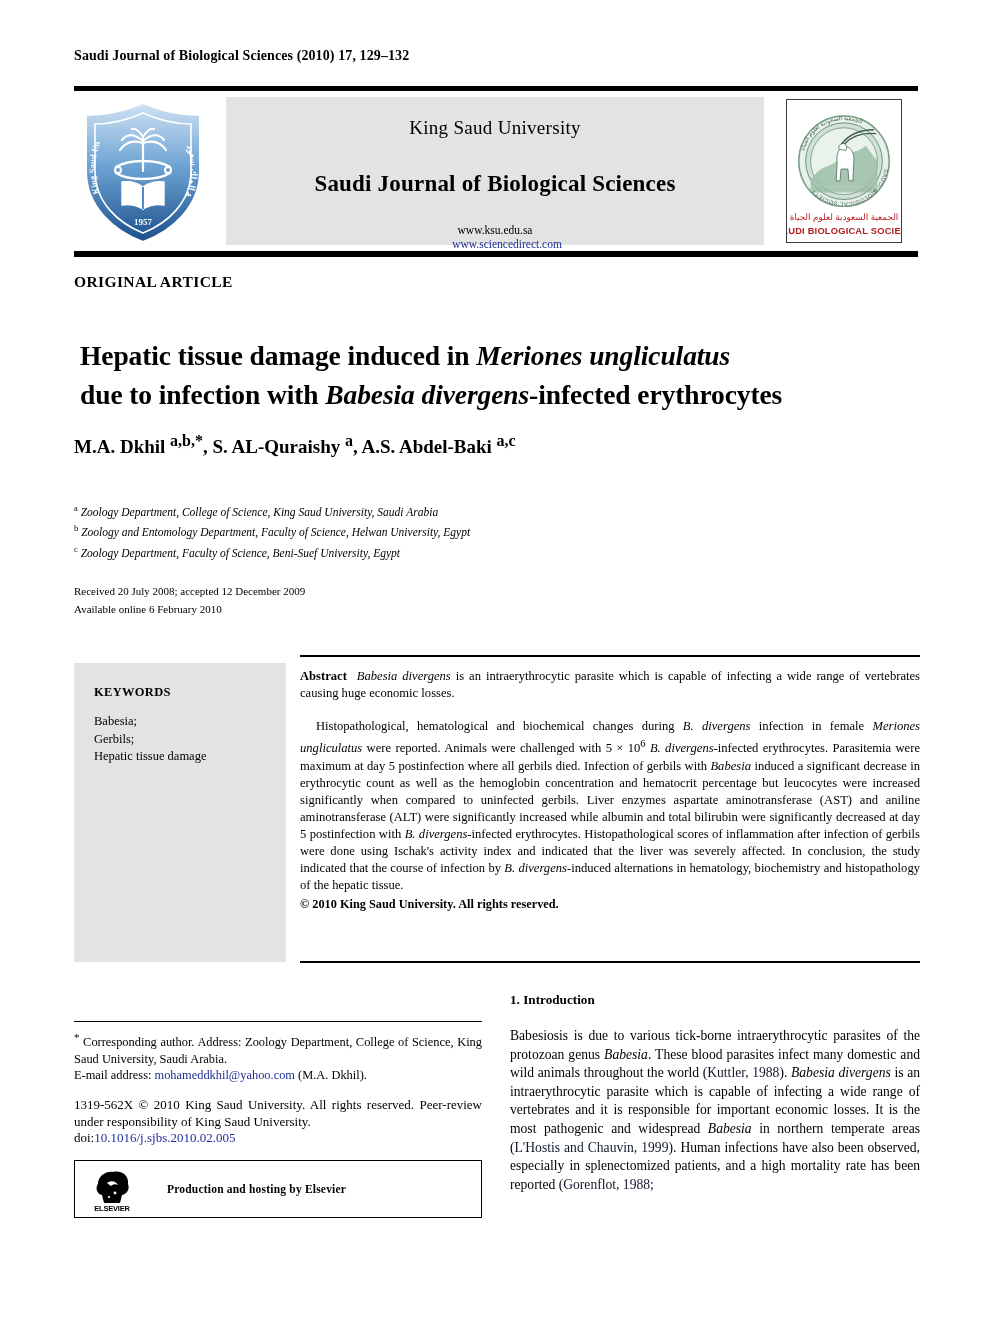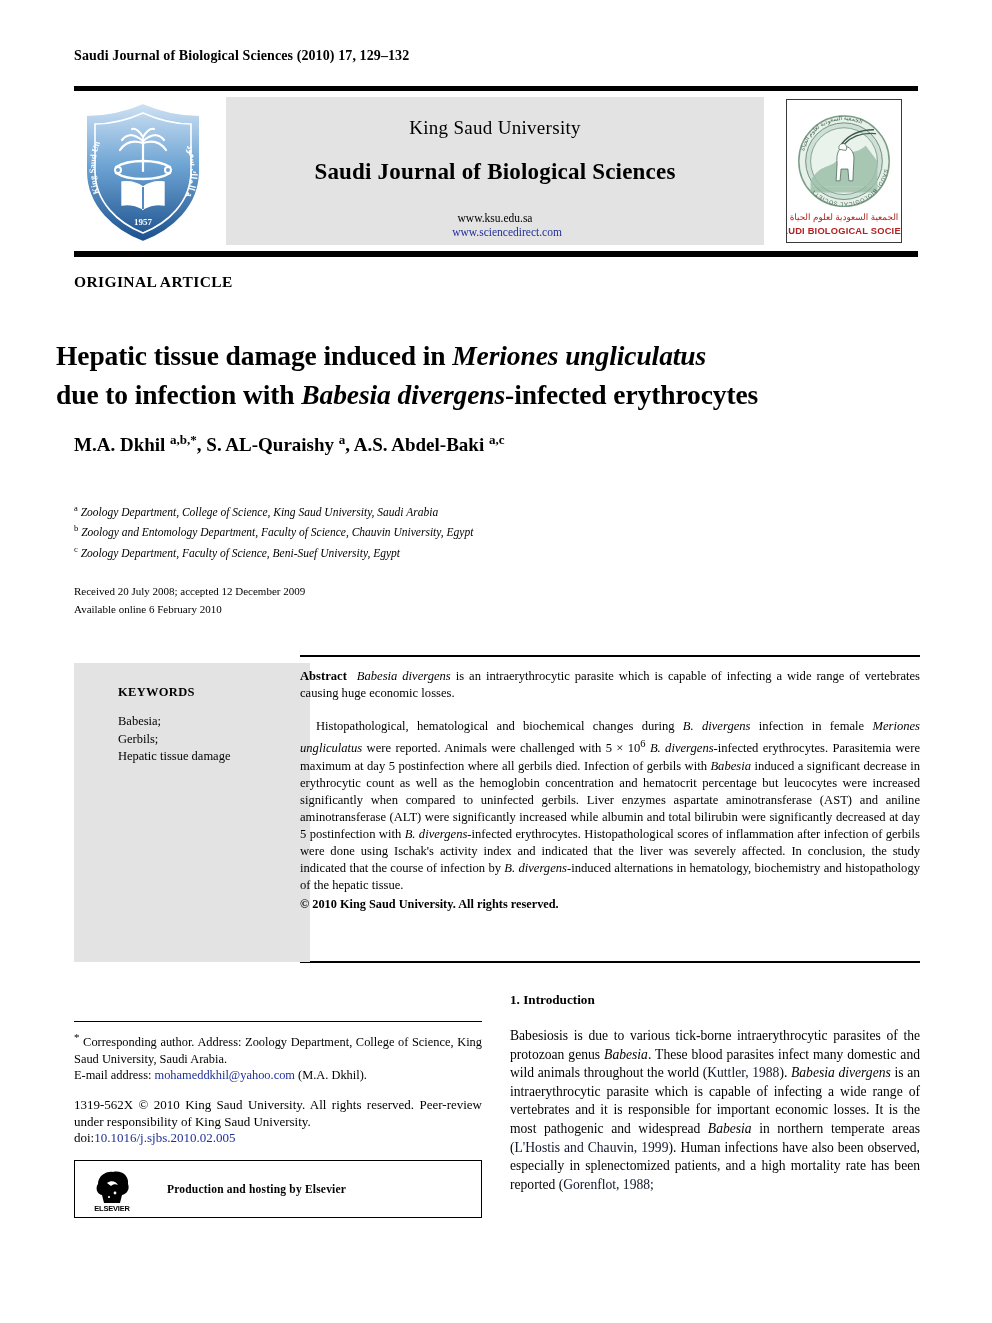--- a/index.html
+++ b/index.html
@@ -69,21 +69,21 @@
   }
   .banner-pub {
     font-size: 19px;
     margin-top: 20px;
     font-family: "Liberation Serif", serif;
     letter-spacing: .3px;
   }
   .banner-title {
     font-size: 23px;
     font-weight: bold;
-    margin-top: 20px;
+    margin-top: 32px;
     letter-spacing: .2px;
   }
   .banner-links {
     margin-top: 26px;
     font-size: 11.5px;
     line-height: 14px;
   }
   .banner-links .lnk {
     color: #1f2f99;
     margin-left: 24px;
@@ -112,41 +112,41 @@
     left: 74px;
     top: 273px;
     font-size: 15.5px;
     font-weight: bold;
     letter-spacing: .4px;
   }
 
   
   .title {
     position: absolute;
-    left: 56px;
+    left: 80px;
     top: 318px;
     width: 846px;
     font-size: 27.5px;
     font-weight: bold;
     line-height: 39px;
     letter-spacing: -.1px;
   }
   .title i { font-style: italic; }
 
   
   .authors {
     position: absolute;
     left: 74px;
     top: 432px;
     width: 846px;
     font-size: 19px;
     font-weight: bold;
   }
   .authors sup {
-    font-size: 13px;
+    font-size: 16px;
     vertical-align: super;
     font-weight: bold;
   }
 
   
   .affils {
     position: absolute;
     left: 74px;
     top: 500px;
     width: 846px;
@@ -186,21 +186,20 @@
     height: 2px;
     background: #000000;
   }
   .kw-box {
     position: absolute;
     left: 74px;
     top: 663px;
     width: 212px;
     height: 299px;
     background: #e3e3e3;
-    padding-left: 24px;
   }
   .kw-title {
     font-size: 12.5px;
     font-weight: bold;
     letter-spacing: .3px;
     margin: 22px 0 0 20px;
   }
   .kw-list {
     margin: 13px 0 0 20px;
     font-size: 12.5px;
@@ -407,21 +406,21 @@
   </div>
 
   <div class="article-type">ORIGINAL ARTICLE</div>
 
   <h1 class="title"><span>Hepatic tissue damage induced in </span><i>Meriones ungliculatus</i><br><span>due to infection with </span><i>Babesia divergens</i><span>-infected erythrocytes</span></h1>
 
   <div class="authors"><span>M.A. Dkhil </span><sup>a,b,*</sup><span>, S. AL-Quraishy </span><sup>a</sup><span>, A.S. Abdel-Baki </span><sup>a,c</sup></div>
 
   <div class="affils">
     <div><sup>a</sup> <span>Zoology Department, College of Science, King Saud University, Saudi Arabia</span></div>
-    <div><sup>b</sup> <span>Zoology and Entomology Department, Faculty of Science, Chauvin University, Egypt</span></div>
+    <div><sup>b</sup> <span>Zoology and Entomology Department, Faculty of Science, Helwan University, Egypt</span></div>
     <div><sup>c</sup> <span>Zoology Department, Faculty of Science, Beni-Suef University, Egypt</span></div>
   </div>
 
   <div class="history">
     <div>Received 20 July 2008; accepted 12 December 2009</div>
     <div>Available online 6 February 2010</div>
   </div>
 
   <div class="abs-rule-top"></div>
   <div class="abs-rule-bottom"></div>

